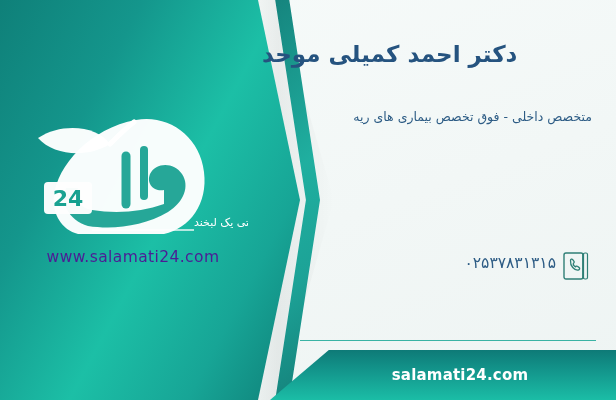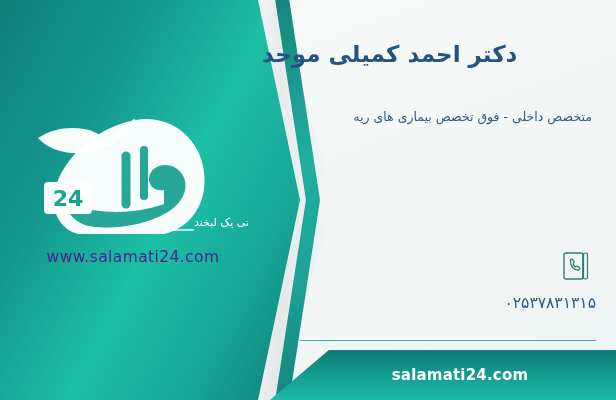--- a/index.html
+++ b/index.html
@@ -118,21 +118,20 @@
   .contact-block {
     position: absolute;
     right: 20px;
     top: 246px;
     width: 340px;
     direction: rtl;
   }
 
   .contact-row {
     display: flex;
-    flex-direction: column;
     align-items: flex-start;
     justify-content: flex-start;
     margin-bottom: 8px;
   }
 
   .contact-icon {
     flex: 0 0 40px;
     width: 40px;
     height: 40px;
     display: flex;

